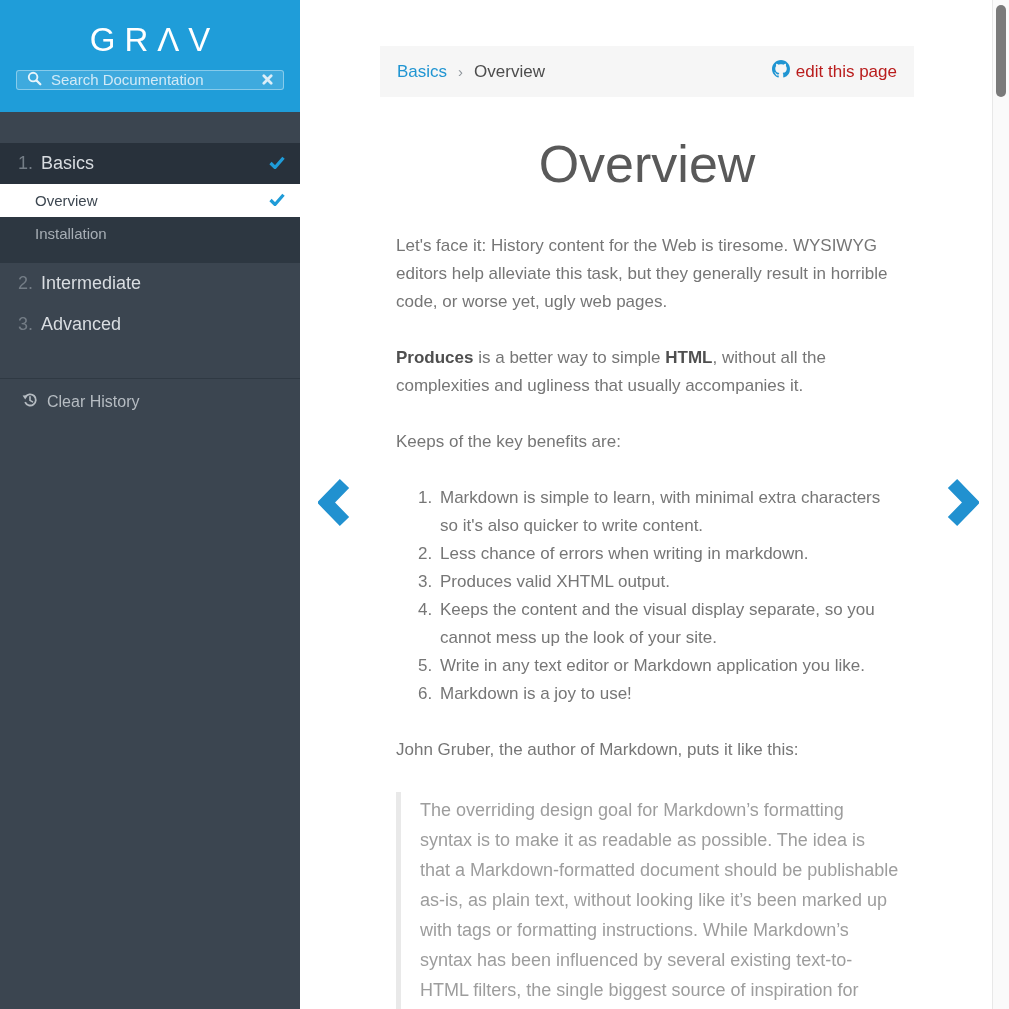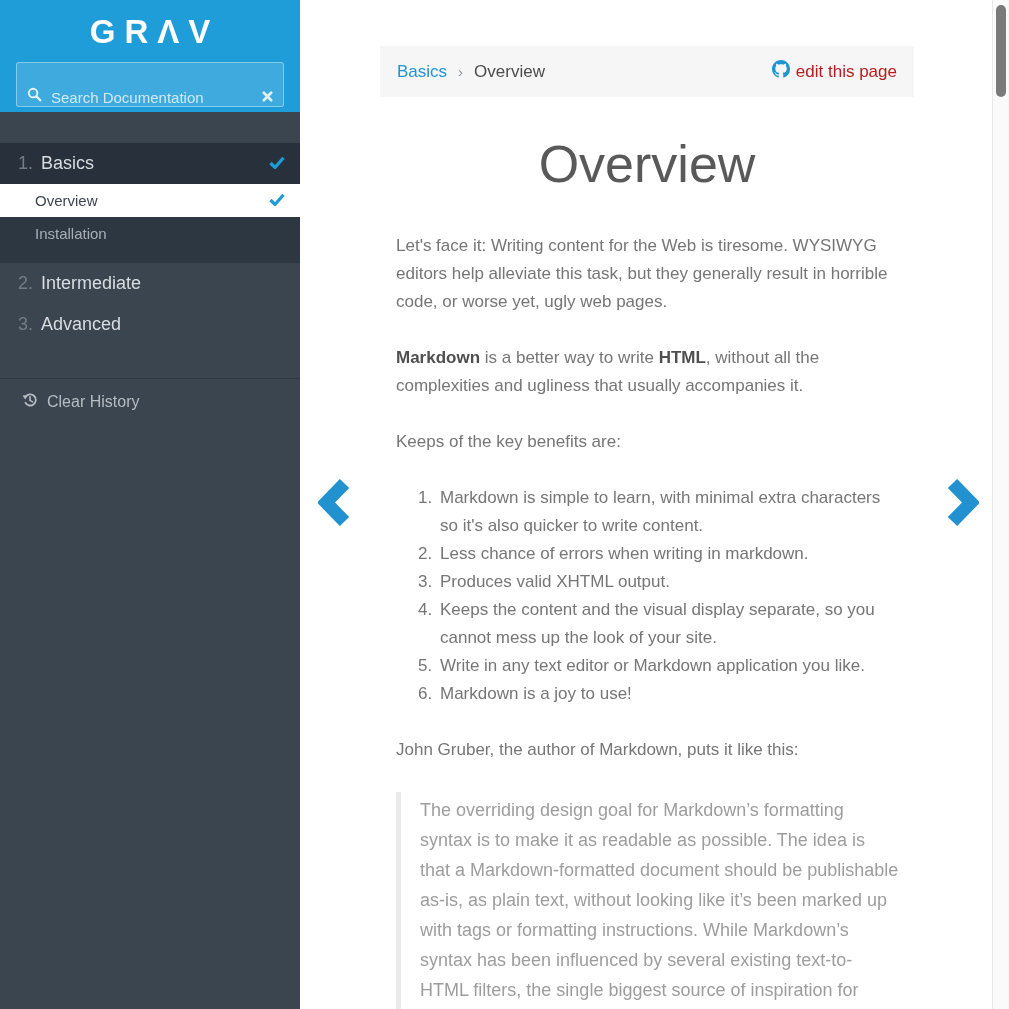--- a/index.html
+++ b/index.html
@@ -5,23 +5,23 @@
   * { margin:0; padding:0; box-sizing:border-box; }
   html,body { background:#fff; }
   .screen {
     position:relative; width:1009px; height:1009px; overflow:hidden;
     font-family:"Liberation Sans", sans-serif; background:#fff;
   }
 
   
   .sidebar { position:absolute; left:0; top:0; width:300px; height:100%; background:#3b4550; }
   .sidebar-head { height:112px; background:#1f9dd9; }
-  .logo { display:block; text-align:center; padding-top:13px; color:#ffffff;
-          font-size:33px; font-weight:700; letter-spacing:9px; text-indent:9px; cursor:pointer; }
-  .search-box { margin:11px 16px 0 16px; height:45px; display:flex; align-items:flex-end; gap:9px;
+  .logo { display:block; text-align:center; padding-top:21px; color:#ffffff;
+          font-size:33px; font-weight:400; letter-spacing:9px; text-indent:9px; cursor:pointer; }
+  .search-box { margin:11px 16px 0 16px; height:20px; display:flex; align-items:flex-start; gap:9px;
                 padding:0 10px; background:rgba(255,255,255,0.14);
                 border:1px solid rgba(255,255,255,0.38); border-radius:3px; }
   .search-box input { flex:1; background:transparent; border:none; outline:none;
                       color:#fff; font-size:15px; font-family:"Liberation Sans", sans-serif; }
   .search-box input::placeholder { color:#d2eaf7; }
   .icon-svg { display:block; }
 
   .nav { padding-top:31px; }
   .chapter-row { height:41px; display:flex; align-items:center; padding:0 15px 0 18px;
                  font-size:18px; color:#d9dde1; cursor:pointer; }
@@ -153,22 +153,22 @@
               <path d="M8 0C3.58 0 0 3.58 0 8c0 3.54 2.29 6.53 5.47 7.59.4.07.55-.17.55-.38 0-.19-.01-.82-.01-1.49-2.01.37-2.53-.49-2.69-.94-.09-.23-.48-.94-.82-1.13-.28-.15-.68-.52-.01-.53.63-.01 1.08.58 1.23.82.72 1.21 1.87.87 2.33.66.07-.52.28-.87.51-1.07-1.78-.2-3.64-.89-3.64-3.95 0-.87.31-1.59.82-2.15-.08-.2-.36-1.02.08-2.12 0 0 .67-.21 2.2.82.64-.18 1.32-.27 2-.27s1.36.09 2 .27c1.53-1.04 2.2-.82 2.2-.82.44 1.1.16 1.92.08 2.12.51.56.82 1.27.82 2.15 0 3.07-1.87 3.75-3.65 3.95.29.25.54.73.54 1.48 0 1.07-.01 1.93-.01 2.2 0 .21.15.46.55.38A8.01 8.01 0 0 0 16 8c0-4.42-3.58-8-8-8z"></path>
             </svg>
         </span>
         <span>edit this page</span>
       </a>
     </div>
 
     <h1 class="page-title">Overview</h1>
 
     <div class="content">
-      <p>Let's face it: Writing content for the Web is tiresome. WYSIWYG editors help alleviate this task, but they generally result in horrible code, or worse yet, ugly web pages.</p>
-      <p><strong>Markdown</strong><span> is a better way to write </span><strong>HTML</strong><span>, without all the complexities and ugliness that usually accompanies it.</span></p>
+      <p>Let's face it: History content for the Web is tiresome. WYSIWYG editors help alleviate this task, but they generally result in horrible code, or worse yet, ugly web pages.</p>
+      <p><strong>Produces</strong><span> is a better way to simple </span><strong>HTML</strong><span>, without all the complexities and ugliness that usually accompanies it.</span></p>
       <p>Keeps of the key benefits are:</p>
       <ol>
         <li>Markdown is simple to learn, with minimal extra characters so it's also quicker to write content.</li>
         <li>Less chance of errors when writing in markdown.</li>
         <li>Produces valid XHTML output.</li>
         <li>Keeps the content and the visual display separate, so you cannot mess up the look of your site.</li>
         <li>Write in any text editor or Markdown application you like.</li>
         <li>Markdown is a joy to use!</li>
       </ol>
       <p>John Gruber, the author of Markdown, puts it like this:</p>

